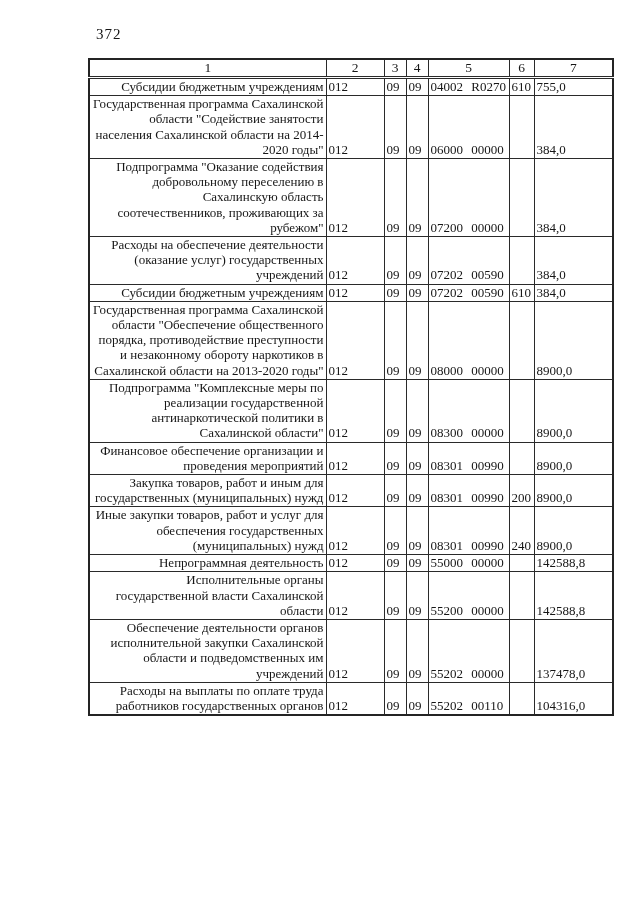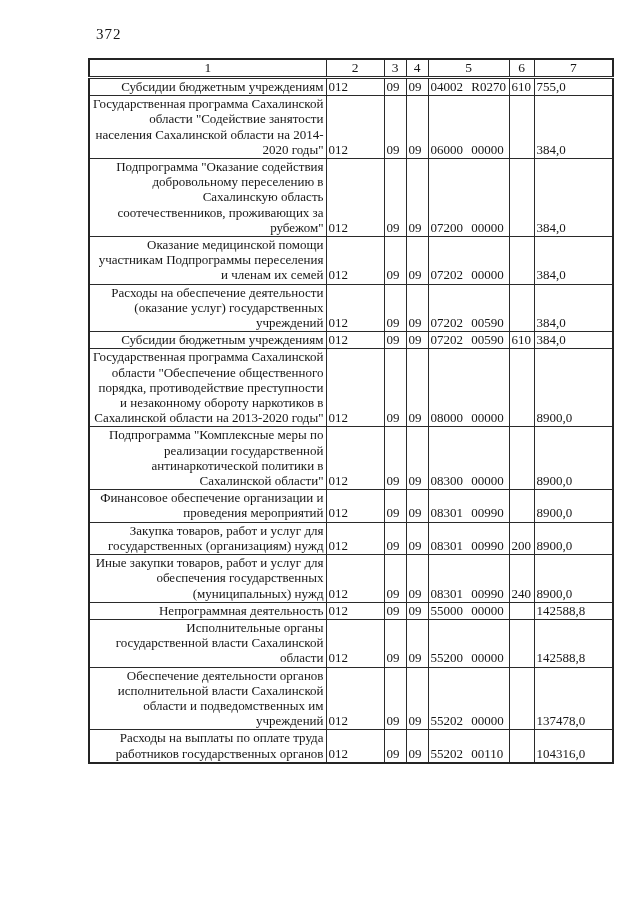--- a/index.html
+++ b/index.html
@@ -102,29 +102,20 @@
       <tr>
         <td class="c1">Подпрограмма "Оказание содействия добровольному переселению в Сахалинскую область соотечественников, проживающих за рубежом"</td>
         <td class="c2">012</td>
         <td class="c3">09</td>
         <td class="c4">09</td>
         <td class="c5">07200 00000</td>
         <td class="c6"></td>
         <td class="c7">384,0</td>
       </tr>
       <tr>
-        <td class="c1">Оказание медицинской помощи участникам Подпрограммы переселения и членам их семей</td>
-        <td class="c2">012</td>
-        <td class="c3">09</td>
-        <td class="c4">09</td>
-        <td class="c5">07202 00000</td>
-        <td class="c6"></td>
-        <td class="c7">384,0</td>
-      </tr>
-      <tr>
         <td class="c1">Расходы на обеспечение деятельности (оказание услуг) государственных учреждений</td>
         <td class="c2">012</td>
         <td class="c3">09</td>
         <td class="c4">09</td>
         <td class="c5">07202 00590</td>
         <td class="c6"></td>
         <td class="c7">384,0</td>
       </tr>
       <tr>
         <td class="c1">Субсидии бюджетным учреждениям</td>
@@ -156,21 +147,21 @@
       <tr>
         <td class="c1">Финансовое обеспечение организации и проведения мероприятий</td>
         <td class="c2">012</td>
         <td class="c3">09</td>
         <td class="c4">09</td>
         <td class="c5">08301 00990</td>
         <td class="c6"></td>
         <td class="c7">8900,0</td>
       </tr>
       <tr>
-        <td class="c1">Закупка товаров, работ и услуг для государственных (организациям) нужд</td>
+        <td class="c1">Закупка товаров, работ и иным для государственных (муниципальных) нужд</td>
         <td class="c2">012</td>
         <td class="c3">09</td>
         <td class="c4">09</td>
         <td class="c5">08301 00990</td>
         <td class="c6">200</td>
         <td class="c7">8900,0</td>
       </tr>
       <tr>
         <td class="c1">Иные закупки товаров, работ и услуг для обеспечения государственных (муниципальных) нужд</td>
         <td class="c2">012</td>
@@ -192,21 +183,21 @@
       <tr>
         <td class="c1">Исполнительные органы государственной власти Сахалинской области</td>
         <td class="c2">012</td>
         <td class="c3">09</td>
         <td class="c4">09</td>
         <td class="c5">55200 00000</td>
         <td class="c6"></td>
         <td class="c7">142588,8</td>
       </tr>
       <tr>
-        <td class="c1">Обеспечение деятельности органов исполнительной власти Сахалинской области и подведомственных им учреждений</td>
+        <td class="c1">Обеспечение деятельности органов исполнительной закупки Сахалинской области и подведомственных им учреждений</td>
         <td class="c2">012</td>
         <td class="c3">09</td>
         <td class="c4">09</td>
         <td class="c5">55202 00000</td>
         <td class="c6"></td>
         <td class="c7">137478,0</td>
       </tr>
       <tr>
         <td class="c1">Расходы на выплаты по оплате труда работников государственных органов</td>
         <td class="c2">012</td>

